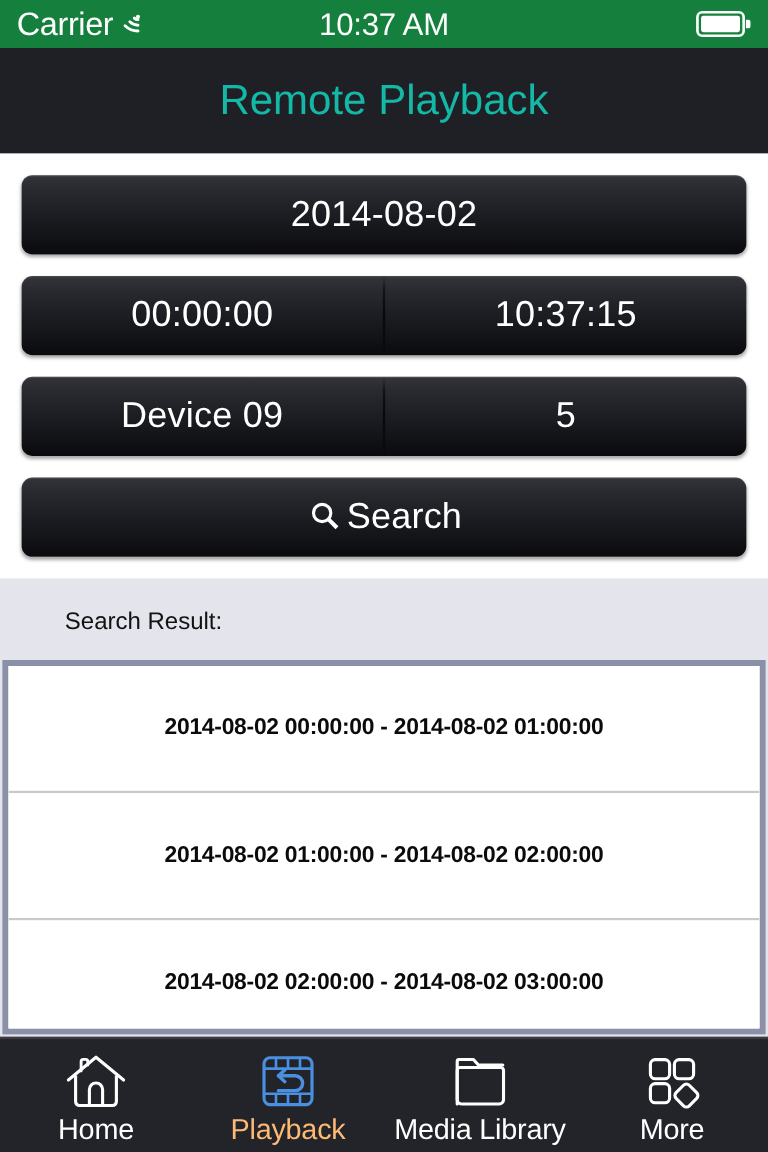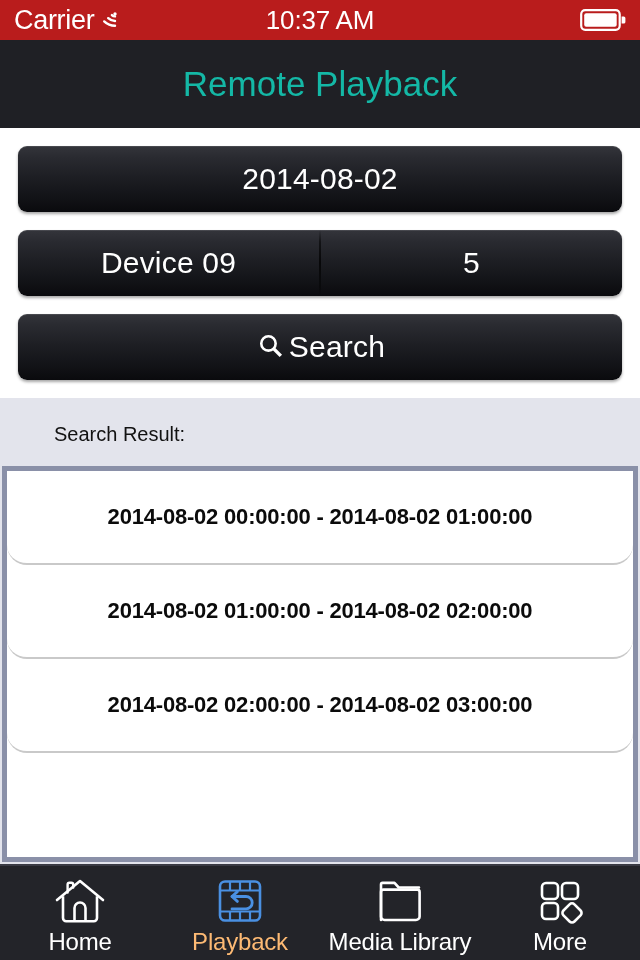--- a/index.html
+++ b/index.html
@@ -12,21 +12,21 @@
   #app {
     position:relative;
     width:640px; height:960px;
     display:flex; flex-direction:column;
     background:#ffffff;
   }
 
   
   .status-bar {
     height:40px; flex:0 0 40px;
-    background:#b91c1c;
+    background:#15803d;
     color:#ffffff;
     display:flex; align-items:center;
     position:relative;
     padding:0 14px;
   }
   .status-left { display:flex; align-items:center; gap:8px; }
   .carrier-text { font-size:27px; letter-spacing:-0.3px; line-height:1; }
   .wifi-icon { width:26px; height:20px; display:block; }
   .status-time {
     position:absolute; left:0; right:0; top:0; bottom:0;
@@ -118,30 +118,29 @@
   .result-list-wrap {
     flex:1 1 auto;
     margin:0 2px 2px 2px;
     border:5px solid #8a90a8;
     background:#ffffff;
     overflow:hidden;
     min-height:0;
   }
   .result-list { background:#ffffff; height:100%; }
   .result-row {
-    height:94px;
+    height:106px;
     display:flex; align-items:center; justify-content:center;
     border-bottom:2px solid #c9c9c9;
     color:#0b0b0b;
-    font-size:22px;
+    font-size:19px;
     font-weight:bold;
     letter-spacing:-0.2px;
     cursor:pointer;
     background:#ffffff;
-    border-radius:20px;
   }
 
   
   .tab-bar {
     flex:0 0 96px;
     height:96px;
     background:#232429;
     border-top:2px solid #3a3b44;
     display:flex;
   }
@@ -194,20 +193,29 @@
   <div class="nav-bar">
     <div class="nav-title">Remote Playback</div>
   </div>
 
   <div class="form-area">
 
     <div class="dark-btn">
       <span class="lbl">2014-08-02</span>
     </div>
 
+    <div class="dark-btn split">
+      <div class="half">
+        <span class="lbl">00:00:00</span>
+      </div>
+      <div class="divider"></div>
+      <div class="half">
+        <span class="lbl">10:37:15</span>
+      </div>
+    </div>
 
     <div class="dark-btn split">
       <div class="half">
         <span class="lbl">Device 09</span>
       </div>
       <div class="divider"></div>
       <div class="half">
         <span class="lbl">5</span>
       </div>
     </div>

